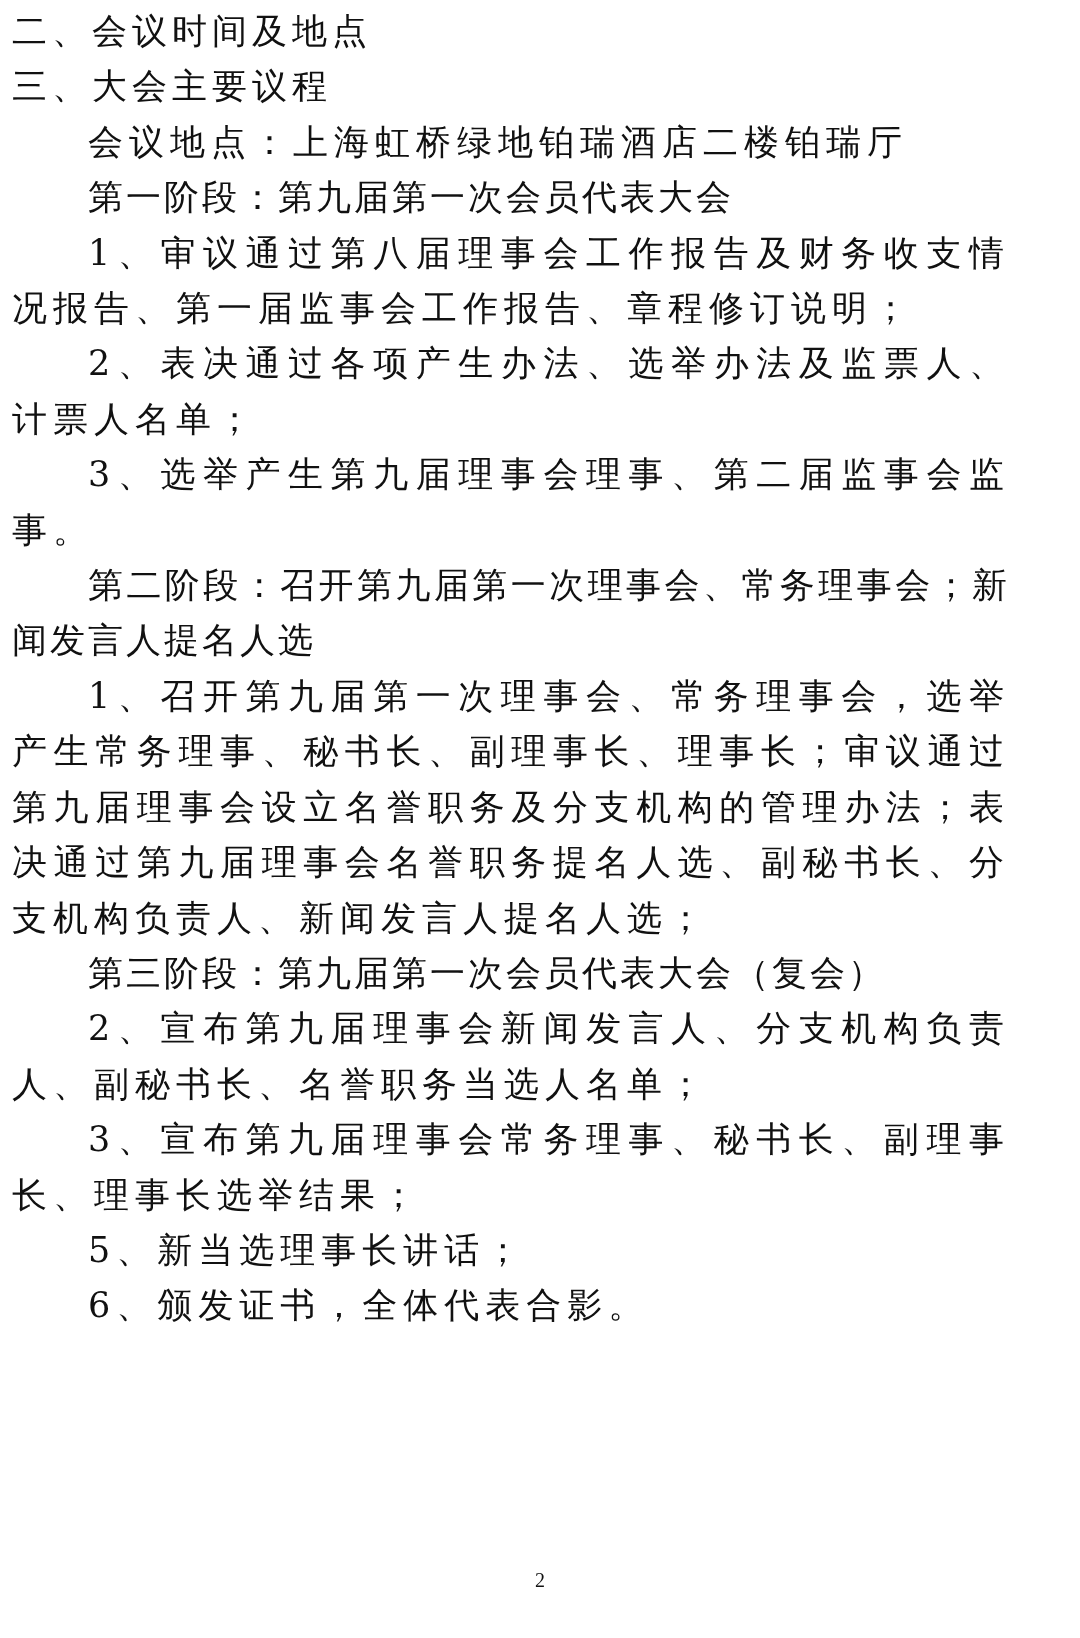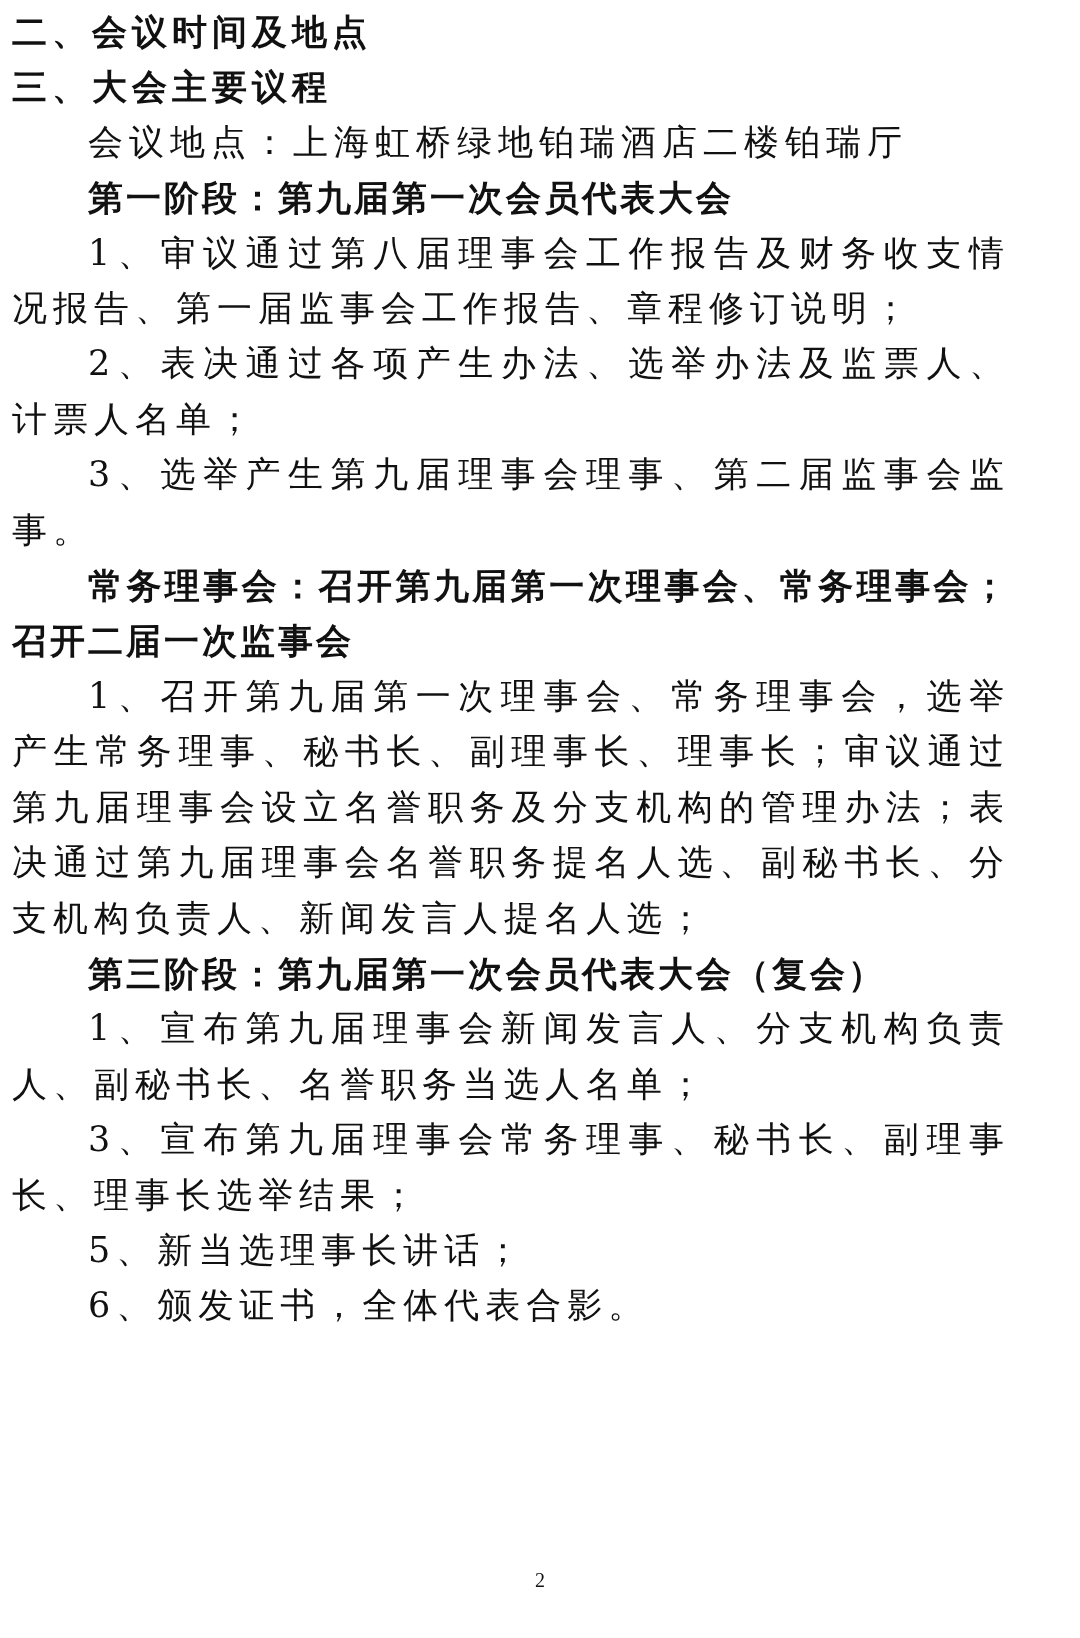--- a/index.html
+++ b/index.html
@@ -15,45 +15,45 @@
     font-size: 35px;
     line-height: 55.4px;
     letter-spacing: 6px;
     text-align: justify;
     text-align-last: left;
     margin: 0;
     white-space: normal;
     word-break: break-all;
   }
   .indent { text-indent: 76px; }
-  .heading { font-weight: bold; letter-spacing: 5px; }
-  .sub-heading { font-weight: bold; letter-spacing: 3px; }
+  .heading { font-weight: normal; letter-spacing: 5px; }
+  .sub-heading { font-weight: normal; letter-spacing: 3px; }
   .page-number {
     position: absolute; left: 0; width: 1080px; top: 1569px;
     text-align: center; font-size: 20px;
     font-family: "Liberation Serif", serif;
   }
 </style>
 </head>
 <body>
 
 <div class="page">
   <p class="line heading">二、会议时间及地点</p>
   <p class="line heading">三、大会主要议程</p>
 
   <p class="line indent">会议地点：上海虹桥绿地铂瑞酒店二楼铂瑞厅</p>
 
   <p class="line indent sub-heading">第一阶段：第九届第一次会员代表大会</p>
   <p class="line indent">1、审议通过第八届理事会工作报告及财务收支情况报告、第一届监事会工作报告、章程修订说明；</p>
   <p class="line indent">2、表决通过各项产生办法、选举办法及监票人、计票人名单；</p>
   <p class="line indent">3、选举产生第九届理事会理事、第二届监事会监事。</p>
 
-  <p class="line indent sub-heading">常务理事会：召开第九届第一次理事会、常务理事会；召开二届一次监事会</p>
+  <p class="line indent sub-heading">第二阶段：召开第九届第一次理事会、常务理事会；新闻发言人提名人选</p>
   <p class="line indent">1、召开第九届第一次理事会、常务理事会，选举产生常务理事、秘书长、副理事长、理事长；审议通过第九届理事会设立名誉职务及分支机构的管理办法；表决通过第九届理事会名誉职务提名人选、副秘书长、分支机构负责人、新闻发言人提名人选；</p>
 
   <p class="line indent sub-heading">第三阶段：第九届第一次会员代表大会（复会）</p>
-  <p class="line indent">1、宣布第九届理事会新闻发言人、分支机构负责人、副秘书长、名誉职务当选人名单；</p>
+  <p class="line indent">2、宣布第九届理事会新闻发言人、分支机构负责人、副秘书长、名誉职务当选人名单；</p>
   <p class="line indent">3、宣布第九届理事会常务理事、秘书长、副理事长、理事长选举结果；</p>
   <p class="line indent">5、新当选理事长讲话；</p>
   <p class="line indent">6、颁发证书，全体代表合影。</p>
 </div>
 
 <div class="page-number">2</div>
 
 </body></html>

